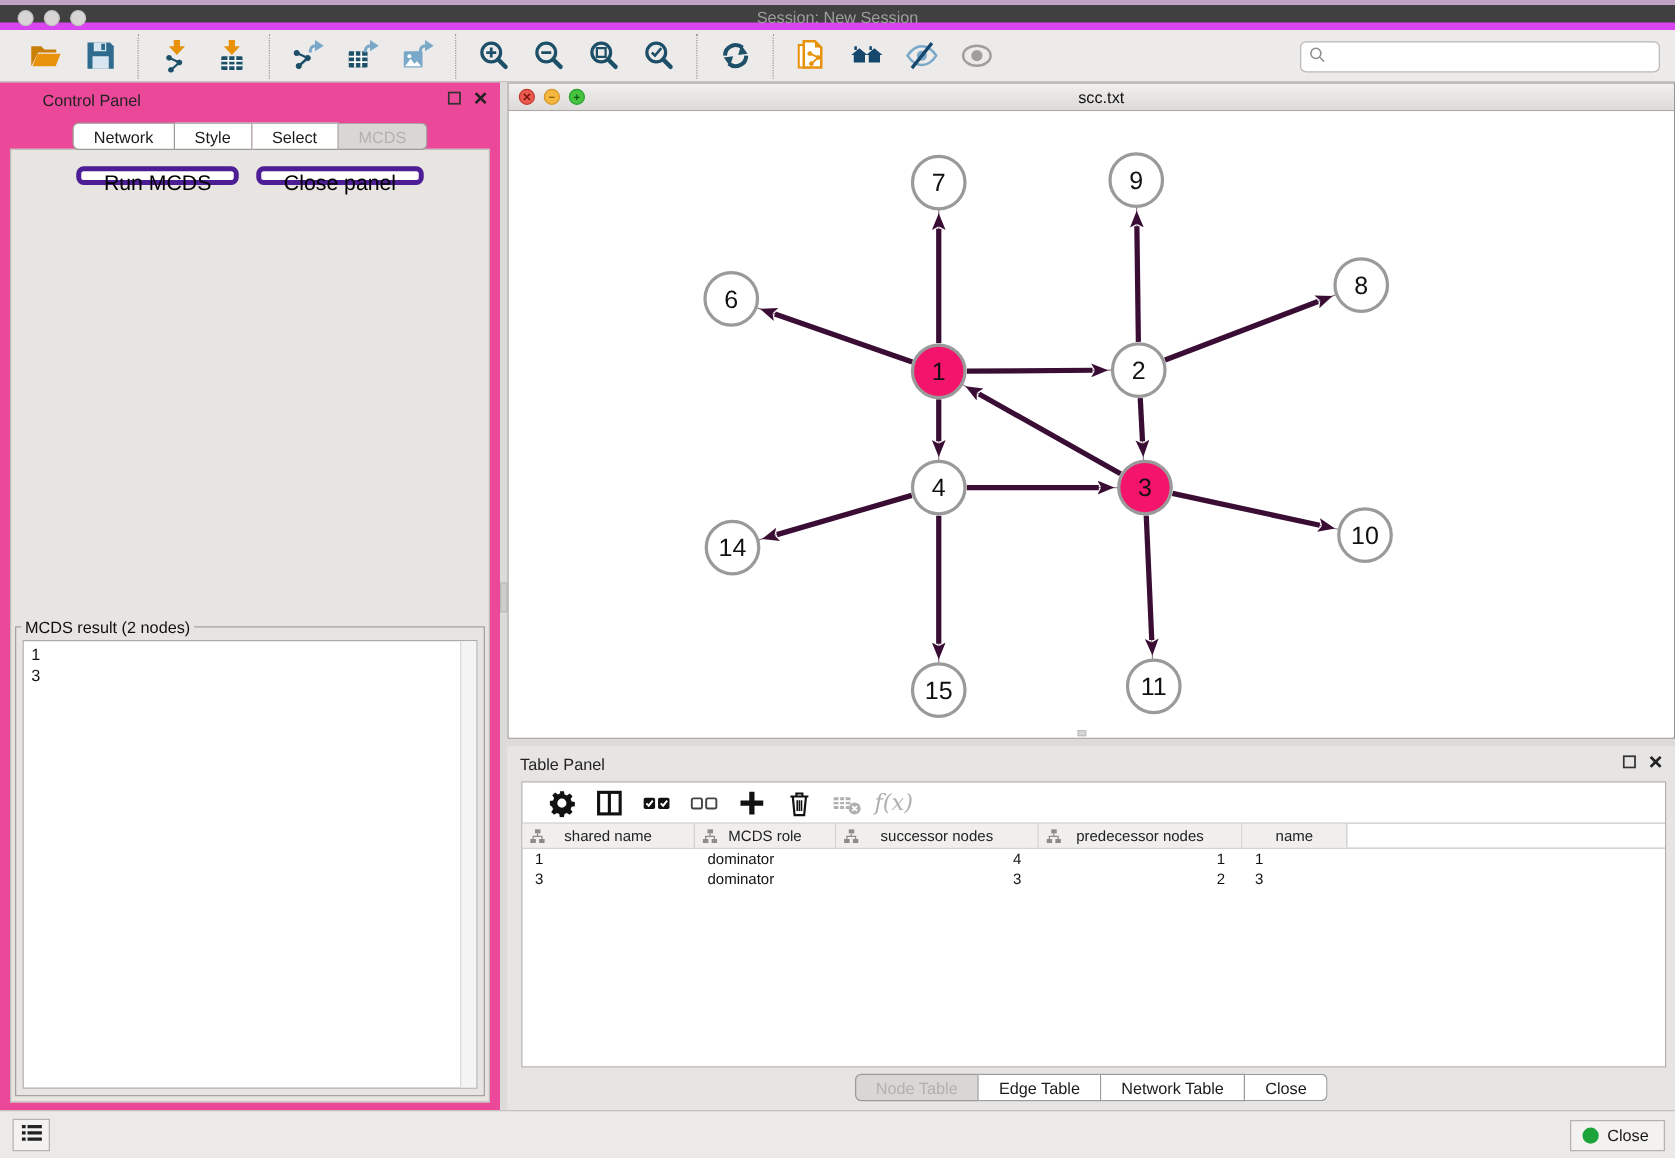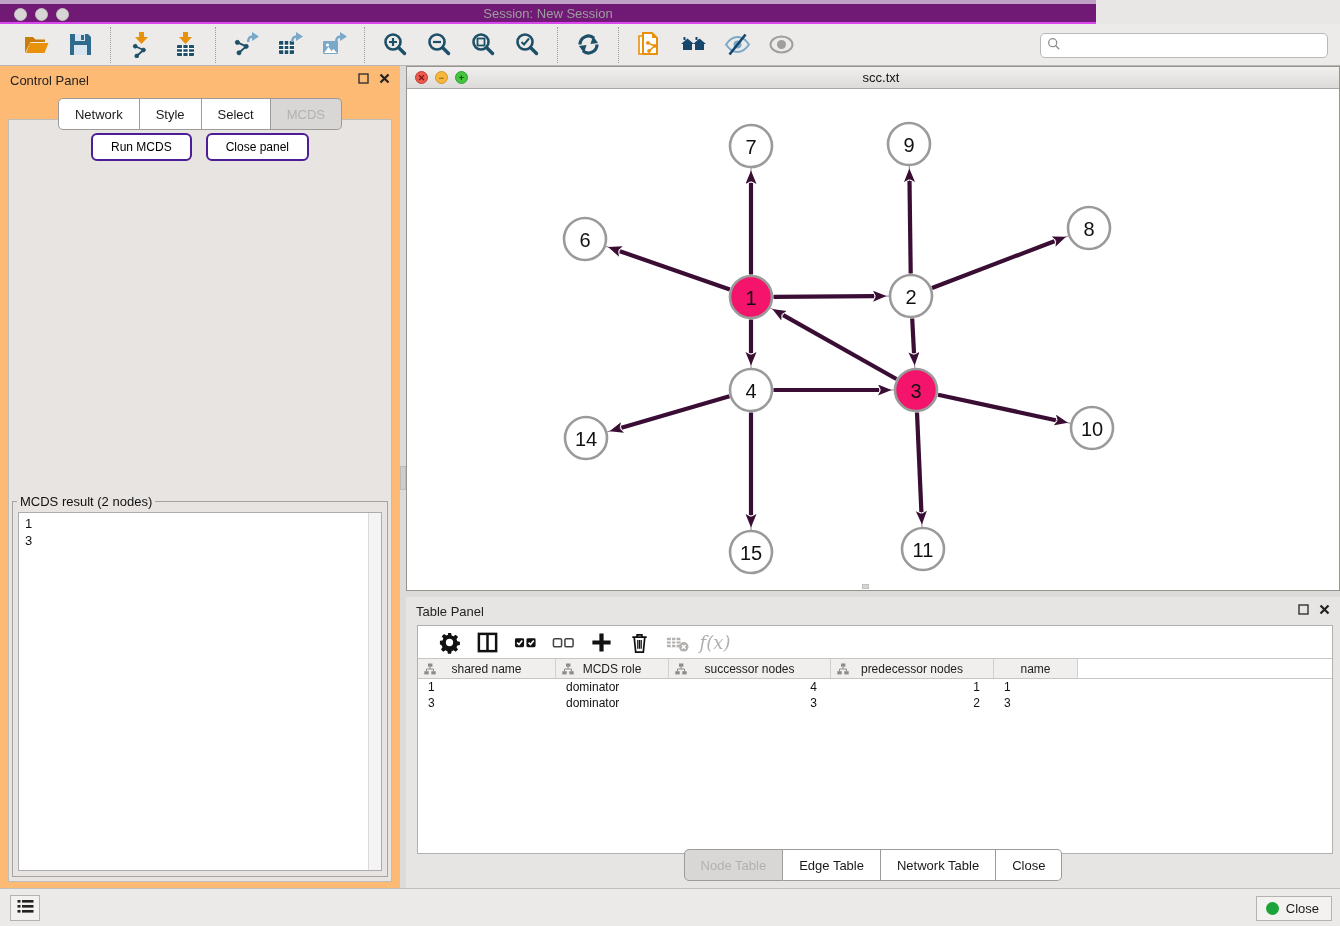--- a/index.html
+++ b/index.html
@@ -1,52 +1,52 @@
 <!DOCTYPE html>
 <html><head>
 <meta charset="utf-8">
 <style>
   * { margin:0; padding:0; box-sizing:border-box; }
   html,body { width:1340px; height:926px; overflow:hidden; }
   body { font-family:"Liberation Sans", sans-serif; background:#e9e7e5; position:relative; font-size:13px; color:#1a1a1a; }
 
   
-  .titlebar { position:absolute; left:0; top:0; width:1096px; height:24px; background:#701a75; border-bottom:2px solid #d946ef; }
+  .titlebar { position:absolute; left:0; top:0; width:1340px; height:24px; background:#404040; border-bottom:6px solid #d946ef; }
   .titlebar .purple-strip { position:absolute; left:0; top:0; width:100%; height:4px; background:#c1a2c7; }
   .traffic-inactive { position:absolute; left:14px; top:8px; display:flex; gap:8px; }
   .traffic-inactive .dot { width:13px; height:13px; border-radius:50%; background:#d8d6d5; border:1px solid #c3c1c0; }
   .titlebar .title { position:absolute; left:0; right:0; top:6px; text-align:center; color:#9e9e9e; font-size:13px; }
 
   
   .toolbar { position:absolute; left:0; top:24px; width:1340px; height:42px; background:#edebea; border-bottom:1px solid #b8b6b4; display:flex; align-items:center; padding-left:6px; }
   .tb-group { display:flex; align-items:center; height:36px; padding:0 8px; border-right:1px dotted #9e9c9a; }
   .tb-group:last-of-type { border-right:none; }
   .tb-btn { width:44px; height:34px; display:flex; align-items:center; justify-content:center; cursor:pointer; }
   .tb-btn svg { width:27px; height:27px; }
   .tb-btn.disabled { opacity:.95; }
   .search-wrap { position:absolute; right:12px; top:9px; width:288px; height:25px; background:#fff; border:1px solid #bbb9b7; border-radius:5px; display:flex; align-items:center; padding-left:6px; }
   .search-wrap input { border:none; outline:none; flex:1; height:100%; font-size:13px; background:transparent; padding-left:5px; }
 
   
-  .control-panel { position:absolute; left:0; top:66px; width:400px; height:822px; background:#fdba74; }
+  .control-panel { position:absolute; left:0; top:66px; width:400px; height:822px; background:#ec4899;padding-left:24px; }
   .panel-hdr { position:relative; height:28px; display:flex; align-items:center; padding-left:10px; font-size:13px; color:#222; }
   .panel-hdr .hdr-btns { position:absolute; right:10px; top:7px; display:flex; gap:10px; align-items:center; }
   .hdr-btns span { cursor:pointer; display:flex; }
   .tabs-row { position:absolute; left:0; width:100%; display:flex; justify-content:center; z-index:5; }
   .cp-tabs { top:32px; }
-  .ui-tab { height:32px; padding:0 16px; background:#fff; border:1px solid #9d9b99; border-left:none; display:flex; align-items:center; font-size:13px; cursor:pointer; }
+  .ui-tab { height:22px; padding:0 16px; background:#fff; border:1px solid #9d9b99; border-left:none; display:flex; align-items:center; font-size:13px; cursor:pointer; }
   .ui-tab:first-child { border-left:1px solid #9d9b99; border-radius:5px 0 0 5px; }
   .ui-tab:last-child { border-radius:0 5px 5px 0; }
   .ui-tab.selected { background:#d9d7d5; color:#b3b1af; }
   .cp-content { position:absolute; left:8px; right:8px; top:53px; bottom:6px; background:#e7e4e1; border:1px solid #c0beba; }
   .opt-label { margin-top:22px; text-align:center; font-size:13px; color:#111; }
   .criterion-select { position:relative; margin:10px auto 0 auto; width:310px; height:24px; background:#fff; border:1px solid #a9a7a5; border-radius:6px; display:flex; align-items:center; padding-left:12px; font-size:13px; cursor:pointer; }
   .criterion-select .stepper { position:absolute; right:7px; top:3px; }
   .btn-row { display:flex; justify-content:center; gap:14px; margin-top:13px; }
-  .push-btn { height:28px; padding:0 18px; background:#fff; border:2px solid #4c1d95; border-radius:6px; font-size:12px; font-family:"Liberation Sans",sans-serif; cursor:pointer; }
+  .push-btn { height:15px; padding:0 18px; background:#fff; border:4px solid #4c1d95; border-radius:6px; font-size:17px; font-family:"Liberation Sans",sans-serif; cursor:pointer; }
   .result-fieldset { position:absolute; left:3px; right:3px; top:374px; bottom:4px; border:1px solid #a5a3a1; background:#e7e4e1; padding:0; }
   .result-fieldset legend { font-size:13px; color:#111; margin-left:4px; padding:0 3px; }
   .result-area { position:absolute; left:5px; right:5px; top:3px; bottom:5px; background:#fff; border:1px solid #adabab; }
   .result-text { position:absolute; left:0; top:0; right:13px; bottom:0; padding:2px 6px; font-size:13px; line-height:17px; white-space:pre; color:#111; }
   .result-scrollbar { position:absolute; right:0; top:0; bottom:0; width:13px; background:#f4f4f4; border-left:1px solid #dcdada; }
 
   
   .v-splitter { position:absolute; left:400px; top:66px; width:6px; height:822px; background:#dddbd9; cursor:col-resize; }
   .v-splitter .grip { position:absolute; left:0; top:400px; width:6px; height:24px; background:#cfcdcb; border:1px solid #bdbbb9; }
   .h-splitter { position:absolute; left:406px; top:591px; width:934px; height:6px; background:#dddbd9; cursor:row-resize; }

